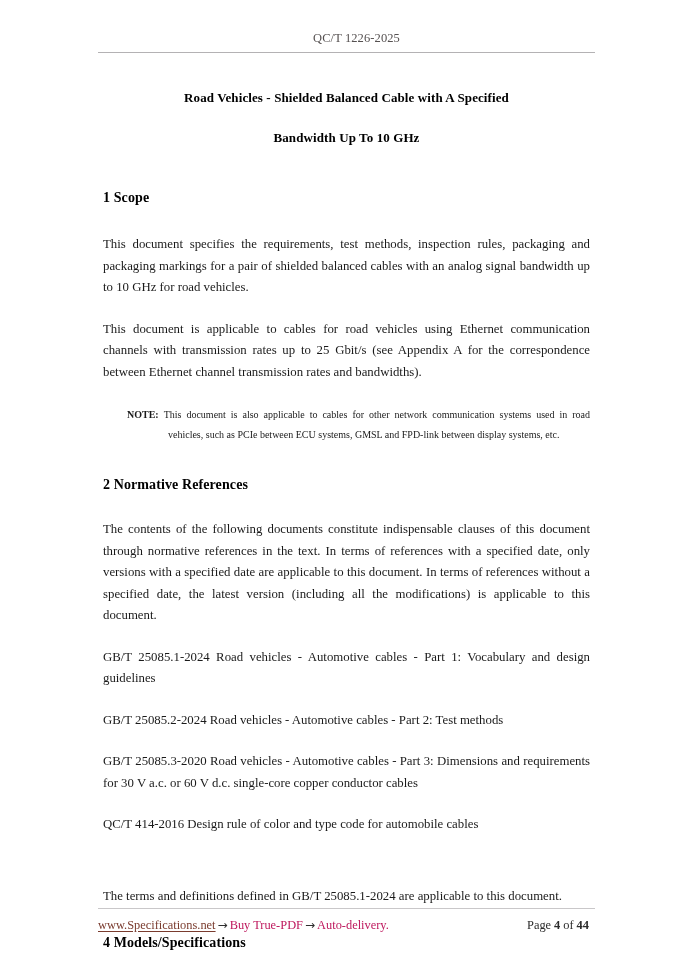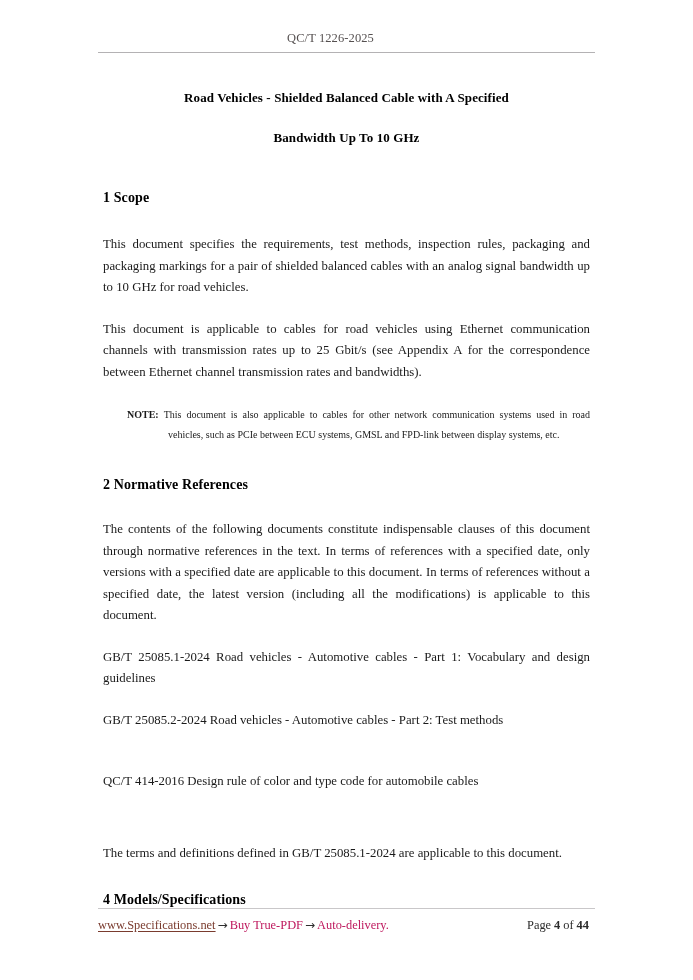--- a/index.html
+++ b/index.html
@@ -20,21 +20,21 @@
   .page {
     position: relative;
     width: 693px;
     height: 980px;
     box-sizing: border-box;
   }
 
   
   .page-header {
     position: absolute;
-    left: 82px;
+    left: 108px;
     top: 28px;
     width: 497px;
     text-align: center;
   }
   .page-header .header-text {
     font-family: "Liberation Serif", "DejaVu Serif", serif;
     font-size: 12.5px;
     color: #555050;
     letter-spacing: .1px;
     line-height: 16px;
@@ -213,20 +213,21 @@
     <div class="sp-20"></div>
 
     <p class="body-para">GB/T 25085.1-2024 Road vehicles - Automotive cables - Part 1: Vocabulary and design guidelines</p>
 
     <div class="sp-20"></div>
 
     <p class="body-para no-justify">GB/T 25085.2-2024 Road vehicles - Automotive cables - Part 2: Test methods</p>
 
     <div class="sp-20"></div>
 
+    <p class="body-para">GB/T 25085.3-2020 Road vehicles - Automotive cables - Part 3: Dimensions and requirements for 30 V a.c. or 60 V d.c. single-core copper conductor cables</p>
 
     <div class="sp-20"></div>
 
     <p class="body-para no-justify">QC/T 414-2016 Design rule of color and type code for automobile cables</p>
 
     <div class="sp-26"></div>
 
 
     <div class="sp-24"></div>
 

